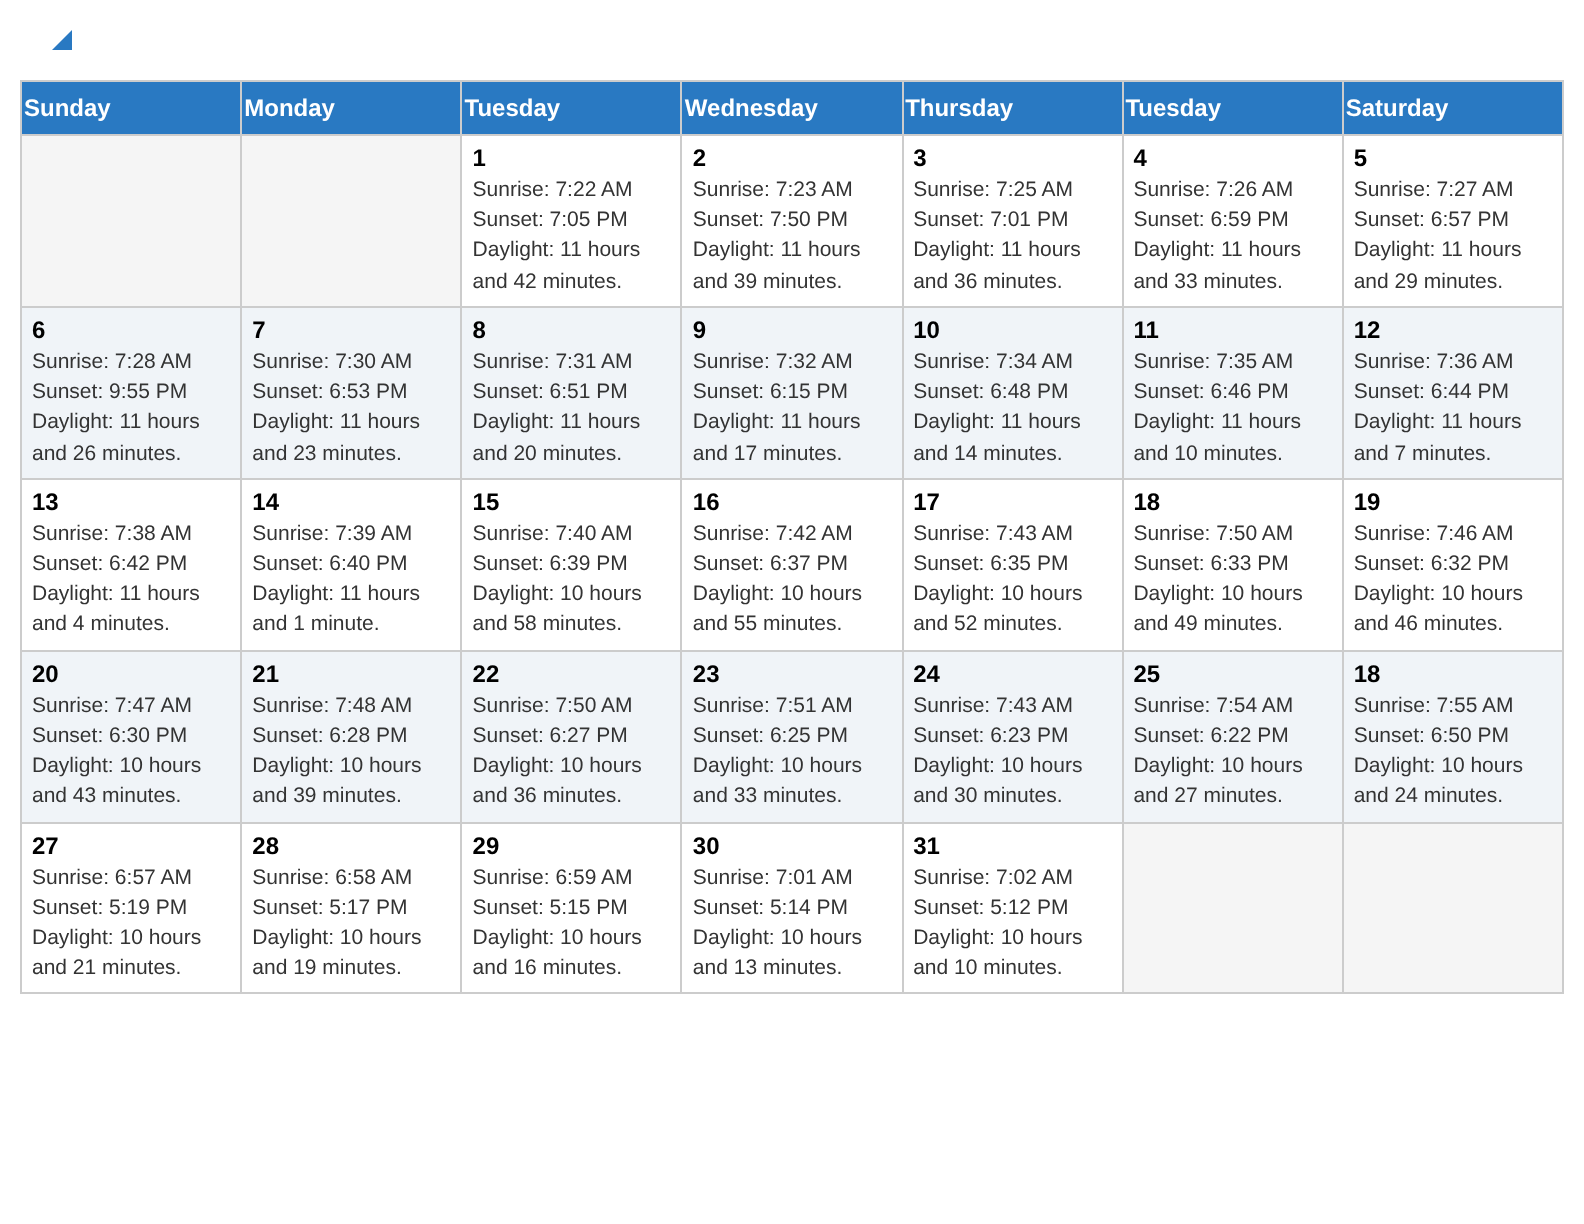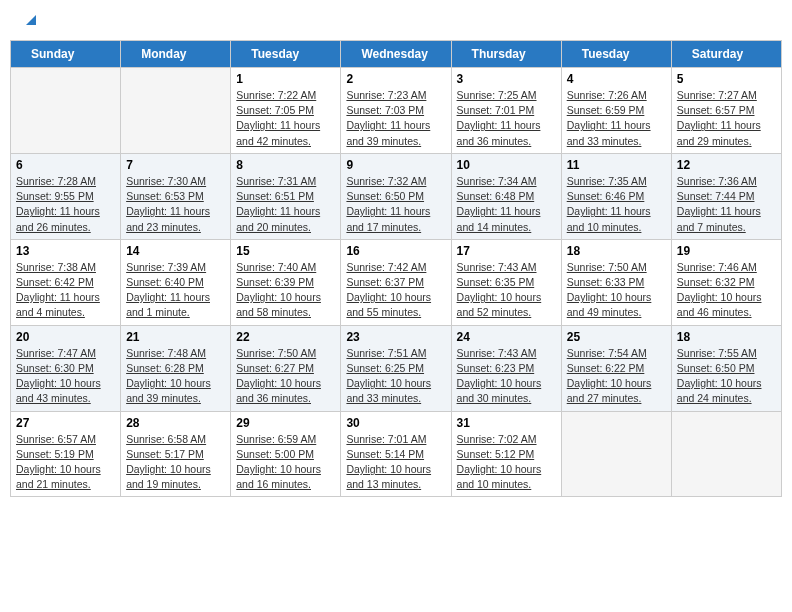--- a/index.html
+++ b/index.html
@@ -53,21 +53,21 @@
       margin-top: 2px;
     }
     .calendar {
       width: 100%;
       border-collapse: collapse;
       font-size: 11px;
     }
     .calendar th {
       background-color: #2979c2;
       color: #fff;
-      padding: 6px 20px;
+      padding: 6px 1px;
       text-align: left;
       font-size: 12px;
       font-weight: bold;
       border: 1px solid #ccc;
     }
     .calendar td {
       border: 1px solid #ccc;
       vertical-align: top;
       padding: 4px 5px;
       width: 110px;
@@ -80,21 +80,20 @@
     .day-num {
       font-weight: bold;
       font-size: 12px;
       display: block;
       margin-bottom: 2px;
     }
     .day-info {
       font-size: 10.5px;
       color: #333;
       line-height: 1.45;
-      text-decoration: underline;
     }
     .row-alt td {
       background: #f0f4f8;
     }
   </style>
 </head>
 <body>
 
 <div class="header">
   <div class="logo">
@@ -132,21 +131,21 @@
         <td class="empty"></td>
         <td>
           <span class="day-num">1</span>
           <div class="day-info">Sunrise: 7:22 AM
 Sunset: 7:05 PM
 Daylight: 11 hours and 42 minutes.</div>
         </td>
         <td>
           <span class="day-num">2</span>
           <div class="day-info">Sunrise: 7:23 AM
-Sunset: 7:03 PM
+Sunset: 7:50 PM
 Daylight: 11 hours and 39 minutes.</div>
         </td>
         <td>
           <span class="day-num">3</span>
           <div class="day-info">Sunrise: 7:25 AM
 Sunset: 7:01 PM
 Daylight: 11 hours and 36 minutes.</div>
         </td>
         <td>
           <span class="day-num">4</span>
@@ -176,39 +175,39 @@
         </td>
         <td>
           <span class="day-num">8</span>
           <div class="day-info">Sunrise: 7:31 AM
 Sunset: 6:51 PM
 Daylight: 11 hours and 20 minutes.</div>
         </td>
         <td>
           <span class="day-num">9</span>
           <div class="day-info">Sunrise: 7:32 AM
-Sunset: 6:50 PM
+Sunset: 6:15 PM
 Daylight: 11 hours and 17 minutes.</div>
         </td>
         <td>
           <span class="day-num">10</span>
           <div class="day-info">Sunrise: 7:34 AM
 Sunset: 6:48 PM
 Daylight: 11 hours and 14 minutes.</div>
         </td>
         <td>
           <span class="day-num">11</span>
           <div class="day-info">Sunrise: 7:35 AM
 Sunset: 6:46 PM
 Daylight: 11 hours and 10 minutes.</div>
         </td>
         <td>
           <span class="day-num">12</span>
           <div class="day-info">Sunrise: 7:36 AM
-Sunset: 7:44 PM
+Sunset: 6:44 PM
 Daylight: 11 hours and 7 minutes.</div>
         </td>
       </tr>
       <tr>
         <td>
           <span class="day-num">13</span>
           <div class="day-info">Sunrise: 7:38 AM
 Sunset: 6:42 PM
 Daylight: 11 hours and 4 minutes.</div>
         </td>
@@ -302,21 +301,21 @@
         </td>
         <td>
           <span class="day-num">28</span>
           <div class="day-info">Sunrise: 6:58 AM
 Sunset: 5:17 PM
 Daylight: 10 hours and 19 minutes.</div>
         </td>
         <td>
           <span class="day-num">29</span>
           <div class="day-info">Sunrise: 6:59 AM
-Sunset: 5:00 PM
+Sunset: 5:15 PM
 Daylight: 10 hours and 16 minutes.</div>
         </td>
         <td>
           <span class="day-num">30</span>
           <div class="day-info">Sunrise: 7:01 AM
 Sunset: 5:14 PM
 Daylight: 10 hours and 13 minutes.</div>
         </td>
         <td>
           <span class="day-num">31</span>

